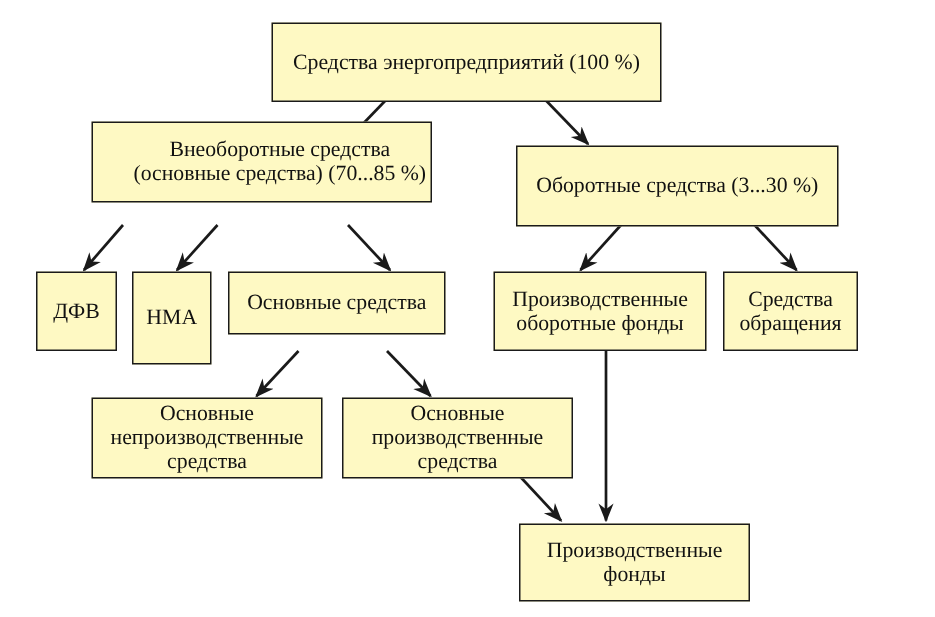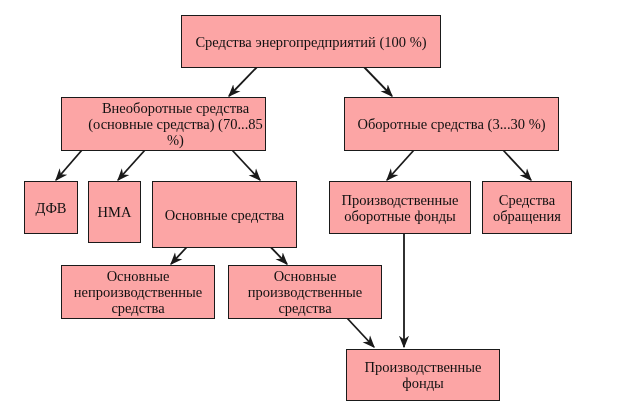--- a/index.html
+++ b/index.html
@@ -1,18 +1,18 @@
 <!DOCTYPE html>
 <html><head>
   <meta charset="utf-8">
   <style>
     html, body { margin: 0; padding: 0; background: #ffffff; }
     body { width: 623px; height: 411px; position: relative; overflow: hidden;
            font-family: "Liberation Serif", "DejaVu Serif", serif; color: #111; }
-    .box { position: absolute; border: 1.6px solid #1a1a1a; background: #fca5a5;
+    .box { position: absolute; border: 1.6px solid #1a1a1a; background: #fef9c3;
            box-sizing: border-box; display: flex; align-items: center; justify-content: center;
            text-align: center; font-size: 14.5px; line-height: 16px; white-space: pre-line; }
     svg.links { position: absolute; left: 0; top: 0; }
     svg.links line { stroke: #1a1a1a; stroke-width: 1.8; }
   </style>
 </head>
 <body>
 
 <svg class="links" width="623" height="411">
   <defs>
@@ -28,30 +28,30 @@
   <line x1="414" y1="150" x2="387" y2="180" marker-end="url(#arr)"></line>
   <line x1="503" y1="150" x2="531" y2="180" marker-end="url(#arr)"></line>
   <line x1="199" y1="234" x2="171" y2="264" marker-end="url(#arr)"></line>
   <line x1="258" y1="234" x2="287" y2="264" marker-end="url(#arr)"></line>
   <line x1="347" y1="318" x2="374" y2="347" marker-end="url(#arr)"></line>
   <line x1="404" y1="234" x2="404" y2="347" marker-end="url(#arr)"></line>
 </svg>
 
 <div class="box" style="left:181px; top:15px; width:260px; height:53px;">Средства энергопредприятий (100 %)</div>
 
-<div class="box" style="left:61px; top:97px; width:205px; height:54px;padding-left:24px;">Внеоборотные средства
+<div class="box" style="left:61px; top:81px; width:227px; height:54px;padding-left:24px;">Внеоборотные средства
 (основные средства) (70...85 %)</div>
 
 <div class="box" style="left:344px; top:97px; width:215px; height:54px;">Оборотные средства (3...30 %)</div>
 
 <div class="box" style="left:24px; top:181px; width:54px; height:53px;">ДФВ</div>
 
 <div class="box" style="left:88px; top:181px; width:53px; height:62px;">НМА</div>
 
-<div class="box" style="left:152px; top:181px; width:145px; height:67px;">Основные средства</div>
+<div class="box" style="left:152px; top:181px; width:145px; height:42px;">Основные средства</div>
 
 <div class="box" style="left:329px; top:181px; width:142px; height:53px;">Производственные
 оборотные фонды</div>
 
 <div class="box" style="left:482px; top:181px; width:90px; height:53px;">Средства
 обращения</div>
 
 <div class="box" style="left:61px; top:265px; width:154px; height:54px;">Основные
 непроизводственные
 средства</div>

